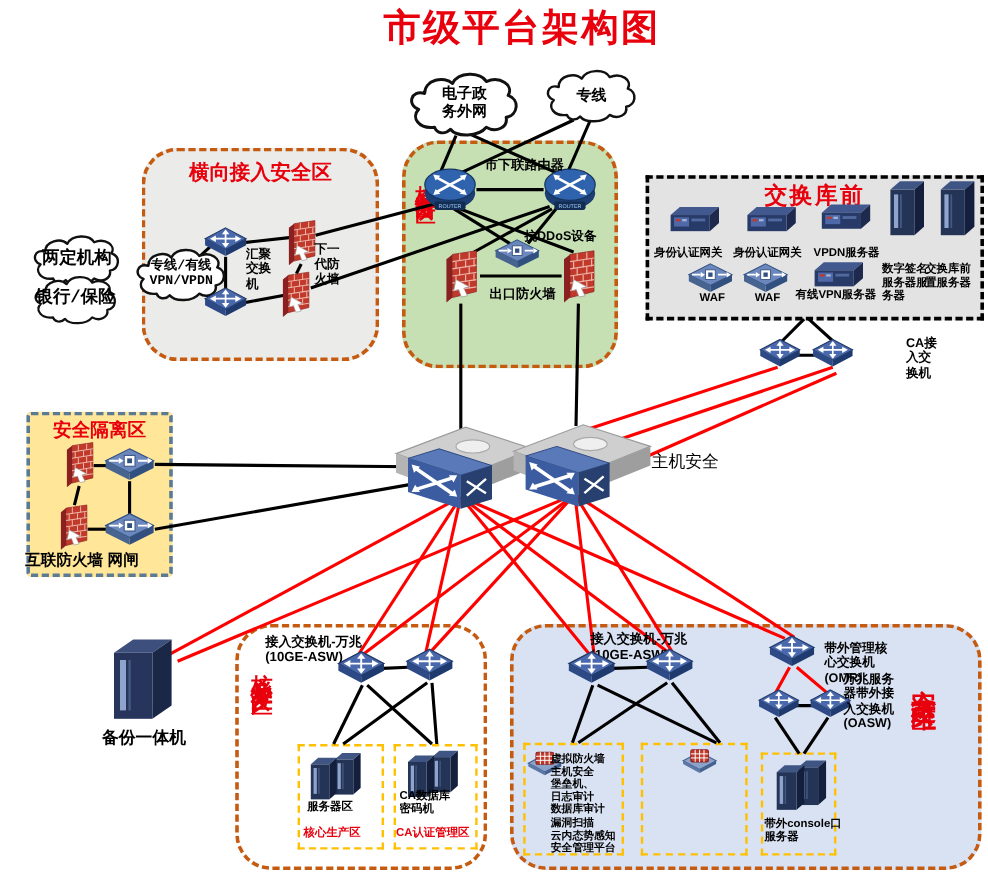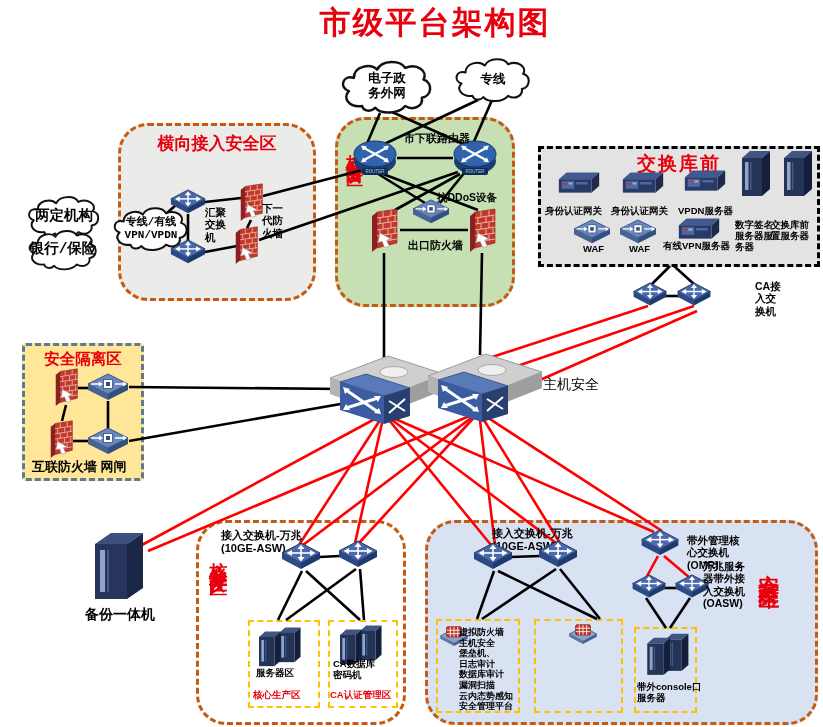--- a/index.html
+++ b/index.html
@@ -343,21 +343,21 @@
     </svg>
   <svg class="node z3" style="left:49px;top:419px;" width="26" height="40">
       <use href="#sym-fw"></use>
     </svg>
   <svg class="node z3" style="left:87px;top:373px;" width="42" height="30">
       <use href="#sym-gap"></use>
     </svg>
   <svg class="node z3" style="left:87px;top:427px;" width="42" height="30">
       <use href="#sym-gap"></use>
     </svg>
-  <div class="lbl z3" style="left:32px;top:459px;font-size:13px;">互联防火墙  网闸</div>
+  <div class="lbl z3" style="left:21px;top:459px;font-size:13px;">互联防火墙  网闸</div>
 
   <svg class="node z3" style="left:87px;top:530px;" width="64" height="76">
       <use href="#sym-backup"></use>
     </svg>
   <div class="lbl z3" style="left:70px;top:606px;width:100px;text-align:center;font-size:14px;">备份一体机</div>
 
   <div class="lbl z3" style="left:221px;top:529px;font-size:11px;">接入交换机-万兆
 (10GE-ASW)</div>
   <svg class="node z3" style="left:280px;top:542px;" width="42" height="30">
       <use href="#sym-switch"></use>

